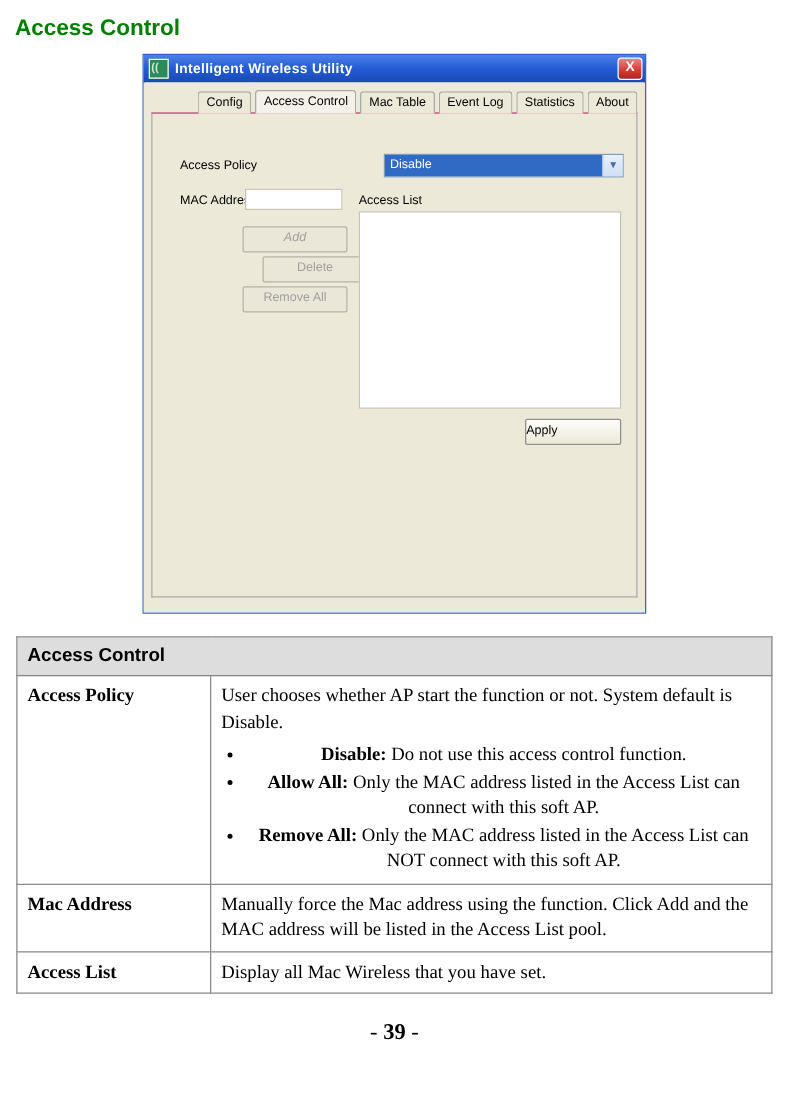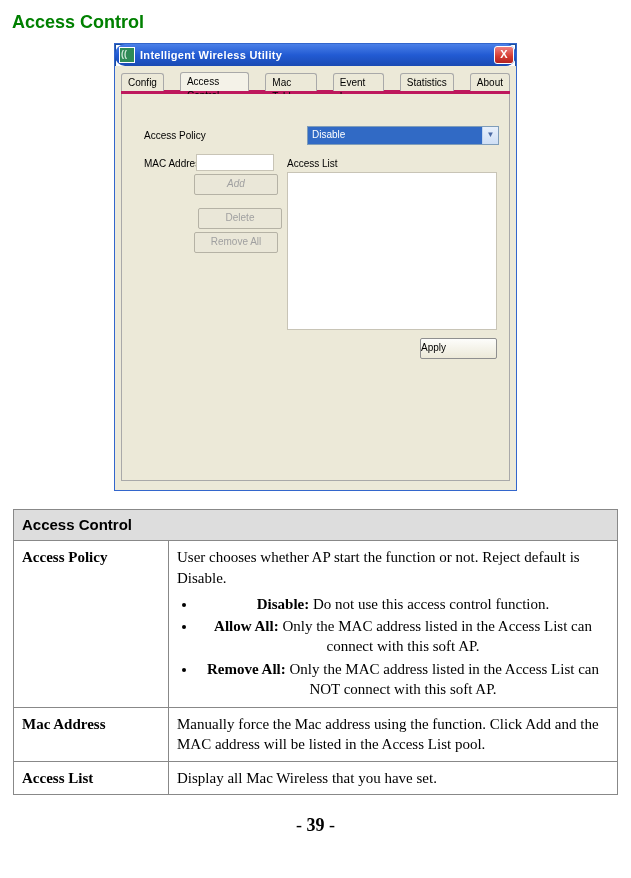--- a/index.html
+++ b/index.html
@@ -29,21 +29,20 @@
   .titlebar {
     display: flex;
     align-items: center;
     height: 22px;
     background: linear-gradient(to bottom, #4b80e8 0%, #225bd3 50%, #1a4ab3 100%);
     padding: 0 2px 0 4px;
     color: #fff;
     font-family: Tahoma, Arial, sans-serif;
     font-size: 11px;
     font-weight: bold;
-    border-radius: 10px;
   }
   .app-icon {
     width: 14px;
     height: 14px;
     background: #2e8b57;
     margin-right: 5px;
     border: 1px solid #fff;
     position: relative;
   }
   .app-icon::after {
@@ -76,23 +75,23 @@
     background: #ece9d8;
     padding: 6px 6px 10px 6px;
     font-family: Tahoma, Arial, sans-serif;
     font-size: 10px;
     color: #000;
     height: 408px;
     position: relative;
   }
   .tabbar {
     display: flex;
-    gap: 16px;
+    gap: 3px;
     height: 18px;
-    border-bottom: 4px solid #be185d;
+    border-bottom: 1px solid #be185d;
     justify-content: flex-end;
   }
   .tab {
     padding: 2px 6px 0 6px;
     border: 1px solid #a9a9a9;
     border-bottom: none;
     background: #ece9d8;
     border-top-left-radius: 3px;
     border-top-right-radius: 3px;
     font-size: 10px;
@@ -164,22 +163,22 @@
     width: 82px;
     height: 19px;
     border: 1px solid #b5b2a5;
     background: #eae7d8;
     color: #a0a0a0;
     font-size: 10px;
     text-align: center;
     line-height: 17px;
     border-radius: 2px;
   }
-  .btn-add    { left: 72px; top: 80px; font-style: italic; }
-  .btn-delete { left: 76px; top: 114px; }
+  .btn-add    { left: 72px; top: 90px; font-style: italic; }
+  .btn-delete { left: 88px; top: 114px; }
   .btn-remove { left: 72px; top: 138px; }
 
   .listbox {
     position: absolute;
     left: 165px;
     top: 78px;
     width: 208px;
     height: 156px;
     border: 1px solid #c8c4b6;
     background: #fff;
@@ -293,21 +292,21 @@
 <table class="doc-table">
   <thead>
     <tr>
       <td colspan="2">Access Control</td>
     </tr>
   </thead>
   <tbody>
     <tr>
       <td class="row-label">Access Policy</td>
       <td>
-        <div>User chooses whether AP start the function or not. Reject default is Disable.</div>
+        <div>User chooses whether AP start the function or not. System default is Disable.</div>
         <ul>
           <li><span class="opt">Disable:</span><span> Do not use this access control function.</span></li>
           <li><span class="opt">Allow All:</span><span> Only the MAC address listed in the Access List can connect with this soft AP.</span></li>
           <li><span class="opt">Remove All:</span><span> Only the MAC address listed in the Access List can NOT connect with this soft AP.</span></li>
         </ul>
       </td>
     </tr>
     <tr>
       <td class="row-label">Mac Address</td>
       <td>Manually force the Mac address using the function. Click Add and the MAC address will be listed in the Access List pool.</td>

